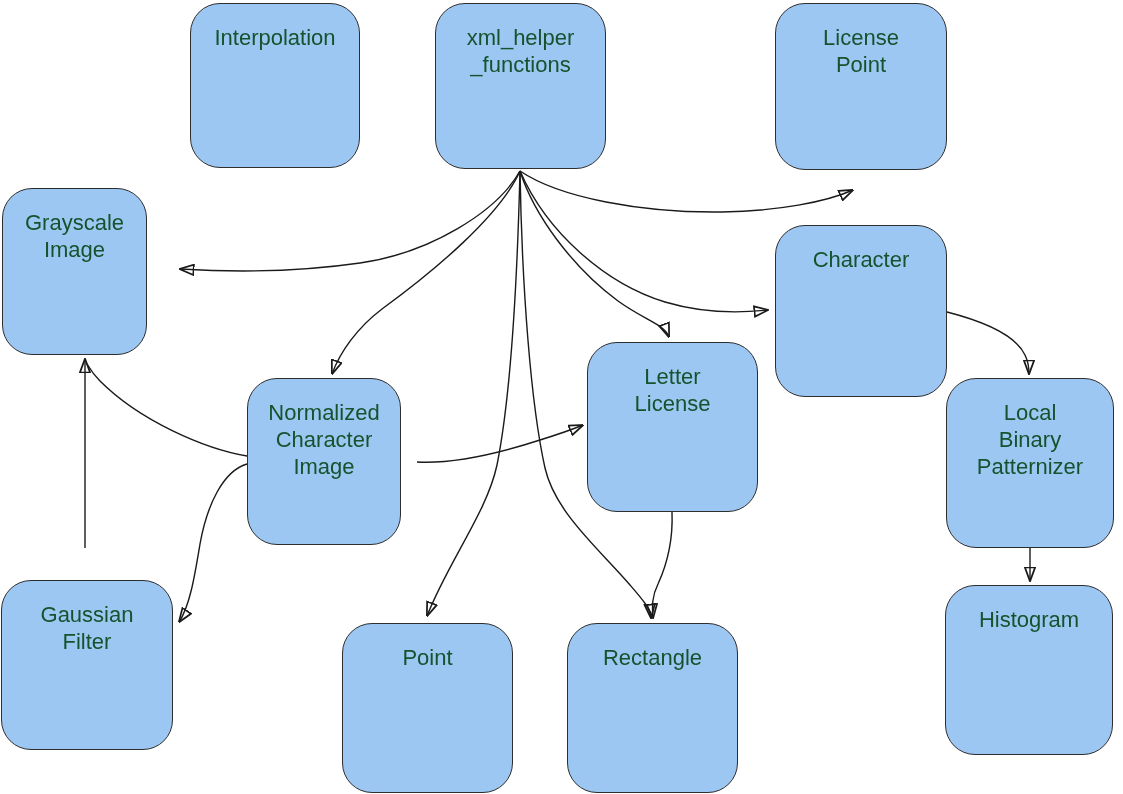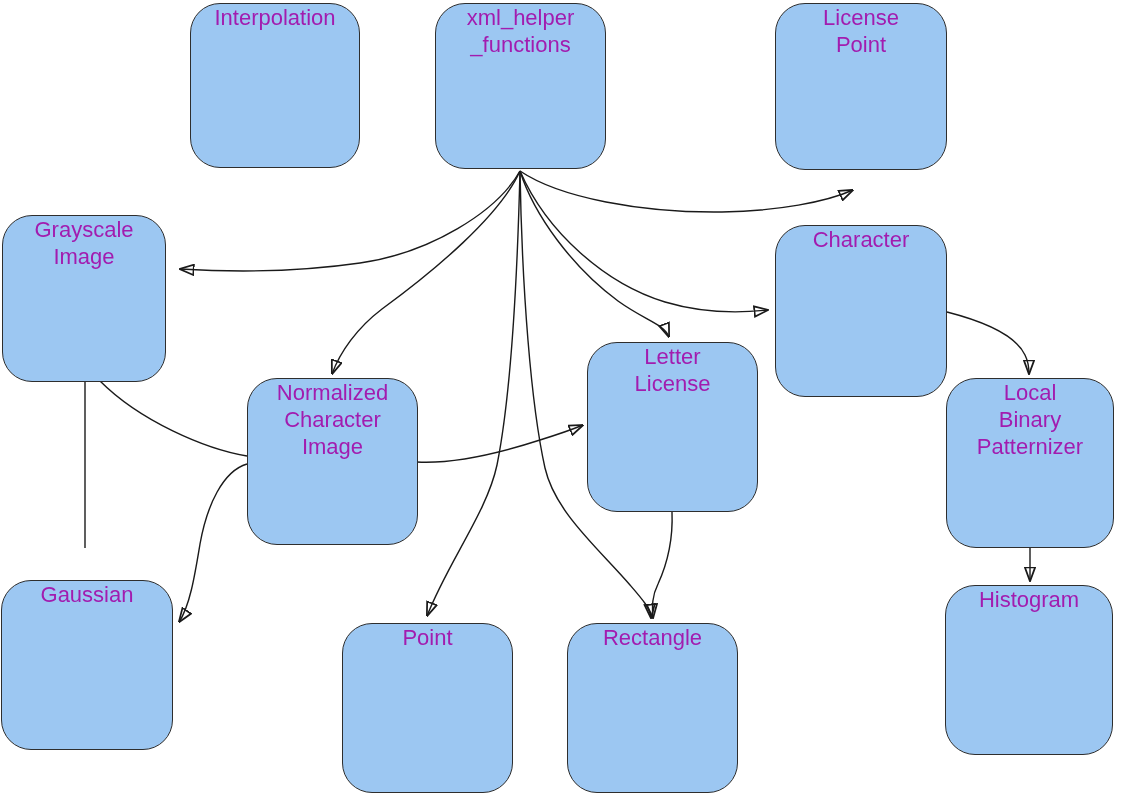--- a/index.html
+++ b/index.html
@@ -26,25 +26,25 @@
     fill: none;
     stroke: #1a1a1a;
     stroke-width: 1.4;
   }
   .node {
     position: absolute;
     box-sizing: border-box;
     background: #9cc7f2;
     border: 1.5px solid #2e2e2e;
     border-radius: 30px;
-    color: #a21caf;
+    color: #14532d;
     font-size: 22px;
     line-height: 27px;
     text-align: center;
-    padding-top: 0;
+    padding-top: 20px;
   }
   .node .label div {
     white-space: nowrap;
   }
 </style>
 </head>
 <body>
 
 <div class="canvas">
 
@@ -84,34 +84,34 @@
     </div>
   </div>
 
   <div class="node" style="left:775px; top:3px; width:172px; height:167px;">
     <div class="label">
       <div>License</div>
       <div>Point</div>
     </div>
   </div>
 
-  <div class="node" style="left:2px; top:188px; width:164px; height:167px;margin-top:27px;">
+  <div class="node" style="left:2px; top:188px; width:145px; height:167px;">
     <div class="label">
       <div>Grayscale</div>
       <div>Image</div>
     </div>
   </div>
 
   <div class="node" style="left:775px; top:225px; width:172px; height:172px;">
     <div class="label">
       <div>Character</div>
     </div>
   </div>
 
-  <div class="node" style="left:247px; top:378px; width:171px; height:167px;">
+  <div class="node" style="left:247px; top:378px; width:154px; height:167px;">
     <div class="label">
       <div>Normalized</div>
       <div>Character</div>
       <div>Image</div>
     </div>
   </div>
 
   <div class="node" style="left:587px; top:342px; width:171px; height:170px;">
     <div class="label">
       <div>Letter</div>
@@ -123,20 +123,21 @@
     <div class="label">
       <div>Local</div>
       <div>Binary</div>
       <div>Patternizer</div>
     </div>
   </div>
 
   <div class="node" style="left:1px; top:548px; width:172px; height:170px;margin-top:32px;">
     <div class="label">
       <div>Gaussian</div>
+      <div>Filter</div>
     </div>
   </div>
 
   <div class="node" style="left:342px; top:623px; width:171px; height:170px;">
     <div class="label">
       <div>Point</div>
     </div>
   </div>
 
   <div class="node" style="left:567px; top:623px; width:171px; height:170px;">

